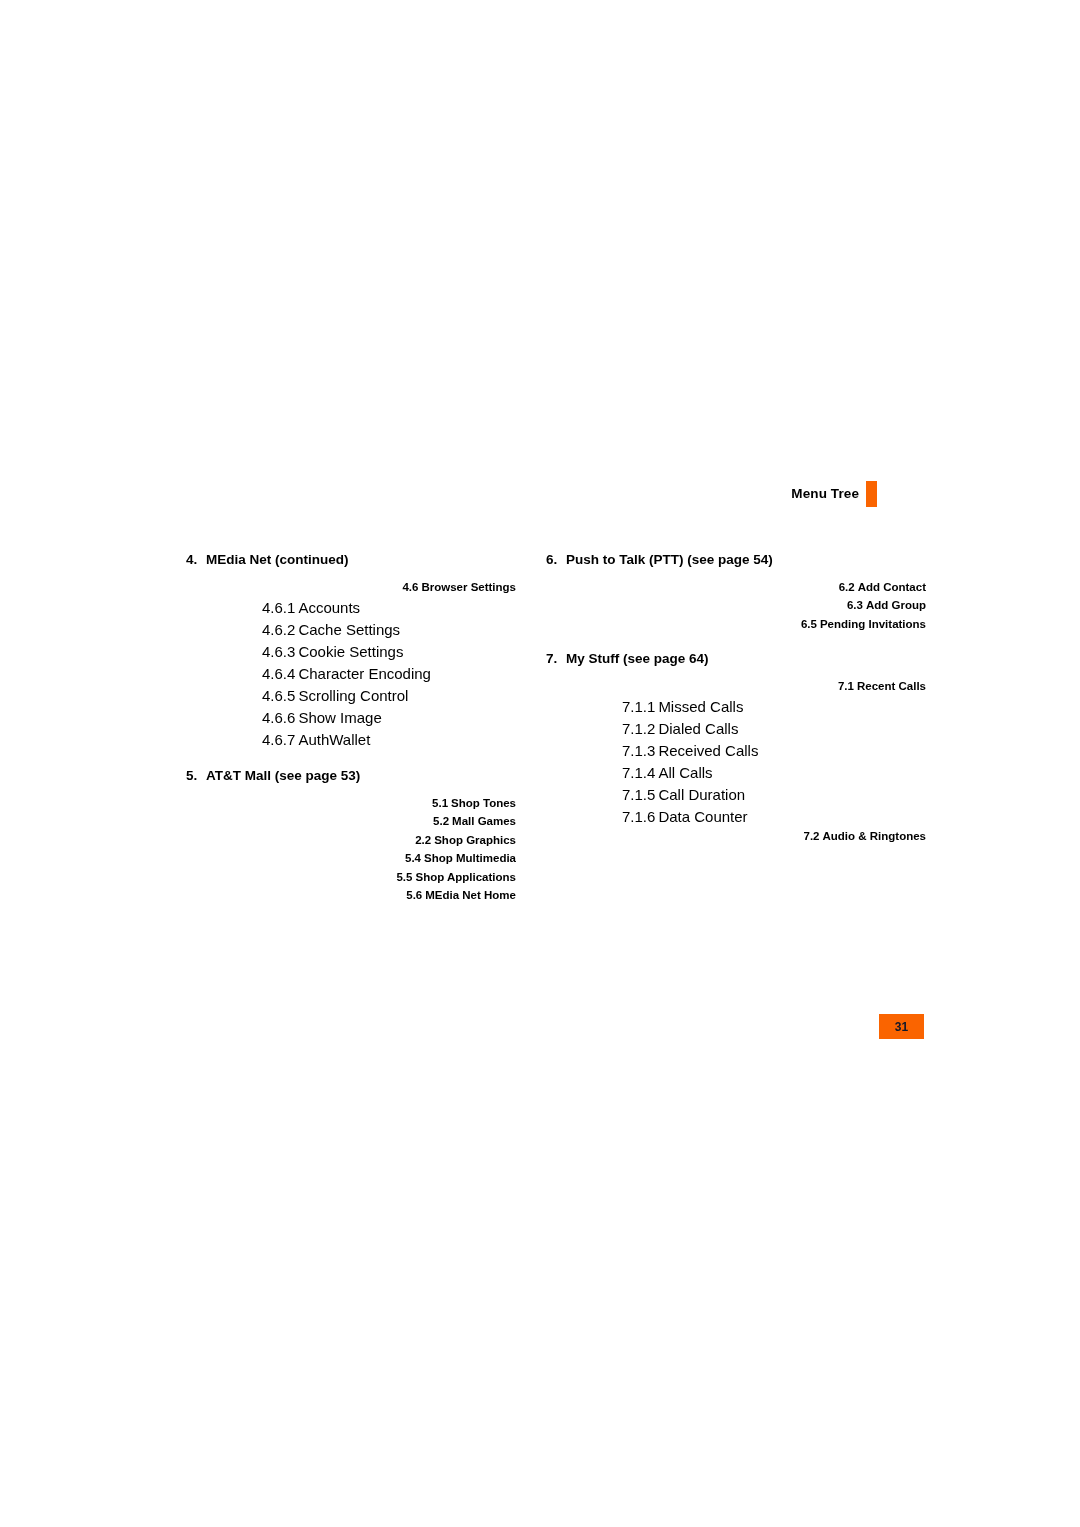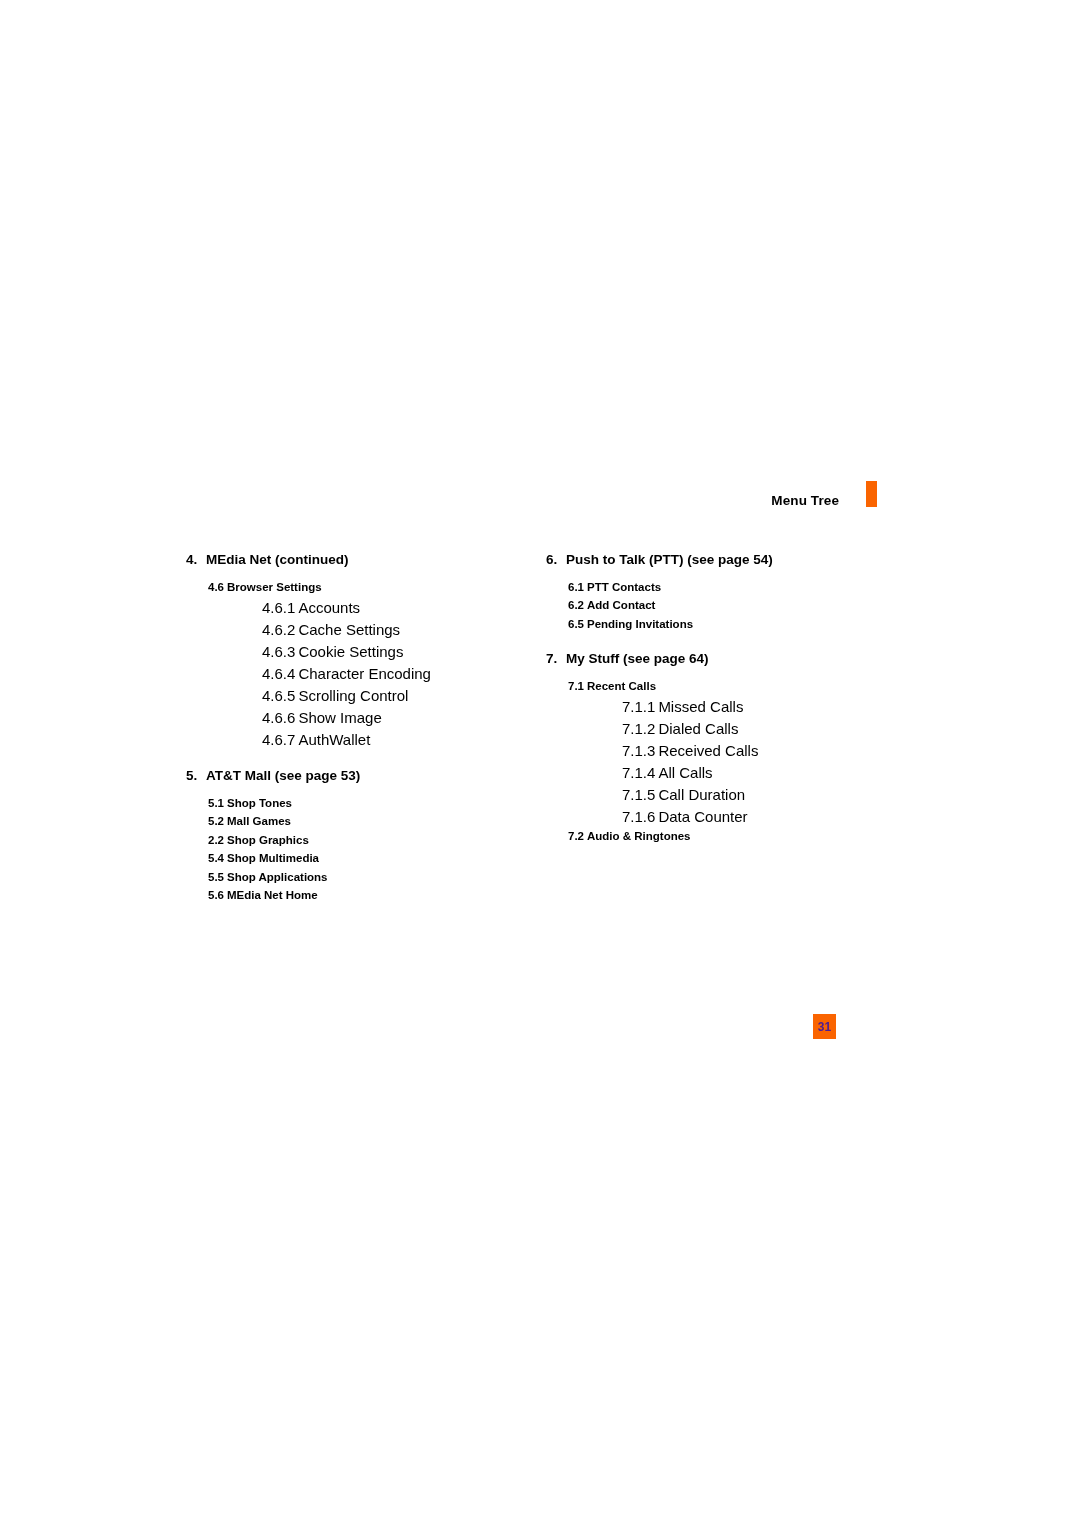--- a/index.html
+++ b/index.html
@@ -17,22 +17,21 @@
   }
 
   
   .page-header {
     position: absolute;
     top: 481px;
     left: 0;
     width: 877px;
     display: flex;
     justify-content: flex-end;
-    align-items: flex-end;
-    gap: 20px;
+    align-items: center;
   }
   .page-header-title {
     font-size: 13.5px;
     font-weight: bold;
     letter-spacing: 0.1px;
     line-height: 1;
     color: #000;
   }
   .header-marker {
     width: 11px;
@@ -78,43 +77,44 @@
 
   
   .lvl2 {
     font-size: 11.5px;
     font-weight: bold;
     line-height: 1;
     margin-left: 22px;
     margin-bottom: 0;
     padding-top: 7px;
     white-space: nowrap;
+    text-align: right;
   }
   .lvl2 .num { margin-right: 3px; }
 
   
   .lvl3 {
     font-size: 15px;
     font-weight: normal;
     line-height: 1;
     margin-left: 76px;
     padding-top: 7px;
     white-space: nowrap;
   }
   .lvl3 .num { margin-right: 3px; }
 
   
   .page-badge {
     position: absolute;
-    left: 813px;
+    left: 879px;
     top: 1014px;
-    width: 23px;
+    width: 45px;
     height: 25px;
     background: #FA6400;
-    color: #4c1d95;
+    color: #0f172a;
     font-size: 12px;
     font-weight: bold;
     display: flex;
     align-items: center;
     justify-content: center;
     line-height: 1;
   }
 </style>
 </head>
 <body>
@@ -152,22 +152,22 @@
         <div class="lvl2"><span class="num">5.5</span><span class="label">Shop Applications</span></div>
         <div class="lvl2"><span class="num">5.6</span><span class="label">MEdia Net Home</span></div>
       </div>
     </div>
   <div class="tree-col right">
       <div class="tree-group">
         <div class="lvl1">
           <span class="num">6.</span>
           <span class="label">Push to Talk (PTT) (see page 54)</span>
         </div>
-        <div class="lvl2"><span class="num">6.1</span><span class="label">PTT Contacts</span></div>
         <div class="lvl2"><span class="num">6.2</span><span class="label">Add Contact</span></div>
+        <div class="lvl2"><span class="num">6.3</span><span class="label">Add Group</span></div>
         <div class="lvl2"><span class="num">6.5</span><span class="label">Pending Invitations</span></div>
       </div>
       <div class="tree-group">
         <div class="lvl1">
           <span class="num">7.</span>
           <span class="label">My Stuff (see page 64)</span>
         </div>
         <div class="lvl2"><span class="num">7.1</span><span class="label">Recent Calls</span></div>
         <div class="lvl3"><span class="num">7.1.1</span><span class="label">Missed Calls</span></div>
         <div class="lvl3"><span class="num">7.1.2</span><span class="label">Dialed Calls</span></div>

